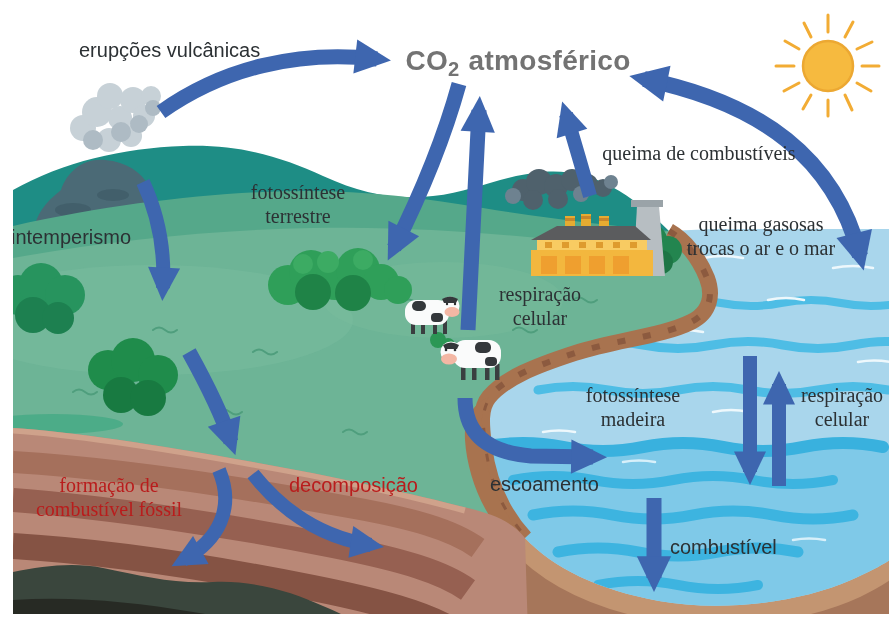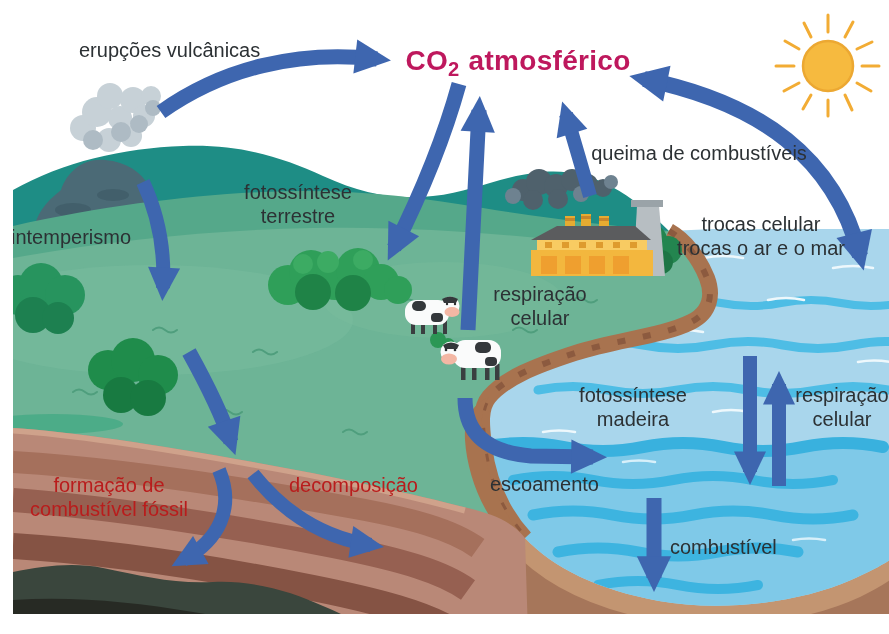--- a/index.html
+++ b/index.html
@@ -1,24 +1,24 @@
 <!DOCTYPE html>
 <html><head>
 <meta charset="utf-8">
 <style>
   html,body{margin:0;padding:0;background:#ffffff;}
   .stage{position:relative;width:889px;height:614px;background:#ffffff;overflow:hidden;
          font-family:"Liberation Sans",sans-serif;margin-left:13px;}
   .stage svg{position:absolute;left:0;top:0;}
   .label{position:absolute;font-size:20px;line-height:1.2;color:#2c3134;font-weight:500;
          white-space:nowrap;z-index:5;}
-  .label .ln{display:block;}
+  .label .ln{display:block;font-family:Liberation Serif, serif;}
   .center{transform:translateX(-50%);text-align:center;}
   .light{color:#b91c1c;}
-  .co2{color:#be185d;font-weight:700;font-size:28px;letter-spacing:.3px;}
+  .co2{color:#737373;font-weight:700;font-size:28px;letter-spacing:.3px;}
   .co2 .sub{font-size:0.72em;vertical-align:-6px;}
   .co2 .suffix{margin-left:9px;}
 </style>
 </head>
 <body>
 
 <div class="stage">
 <svg width="889" height="634" viewBox="0 0 889 634">
   <defs>
     <marker id="ah" viewBox="0 0 10 10" refX="6" refY="5" markerWidth="2.6" markerHeight="2.6" orient="auto-start-reverse">
@@ -304,21 +304,21 @@
 <div class="label center" style="left:285px;top:180px">
   <span class="ln">fotossíntese</span>
   <span class="ln">terrestre</span>
 </div>
 
 <div class="label" style="left:-2px;top:225px">
   <span>intemperismo</span>
 </div>
 
 <div class="label center" style="left:748px;top:212px">
-  <span class="ln">trocas celular</span>
+  <span class="ln">queima gasosas</span>
   <span class="ln">trocas o ar e o mar</span>
 </div>
 
 <div class="label center" style="left:527px;top:282px">
   <span class="ln">respiração</span>
   <span class="ln">celular</span>
 </div>
 
 
 <div class="label light center" style="left:96px;top:473px">

